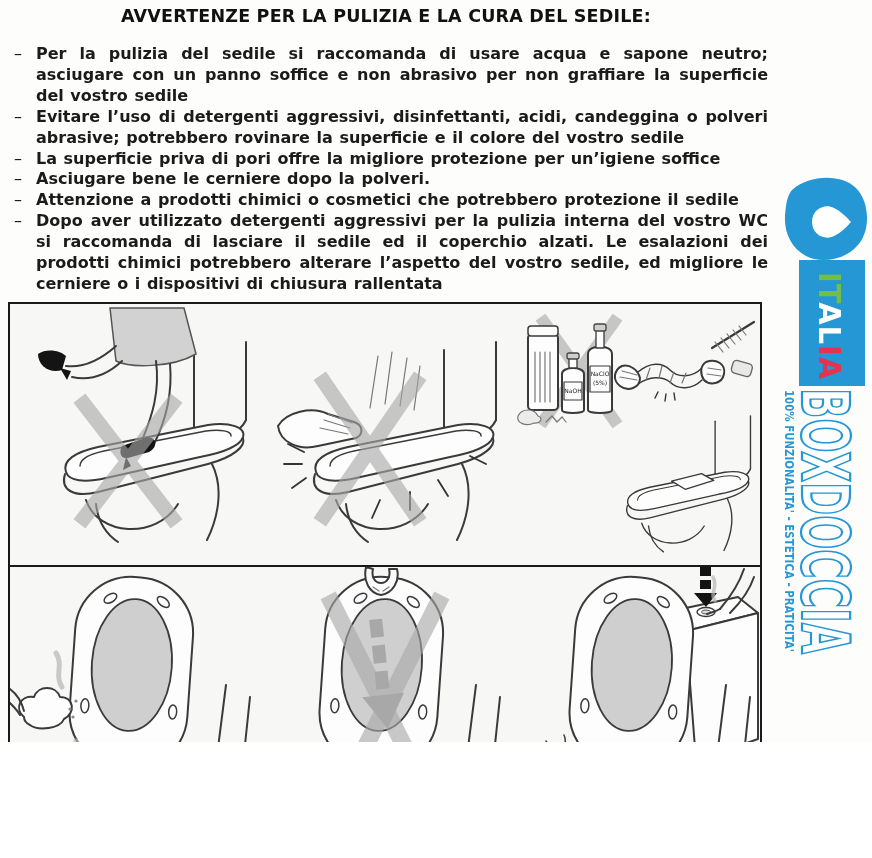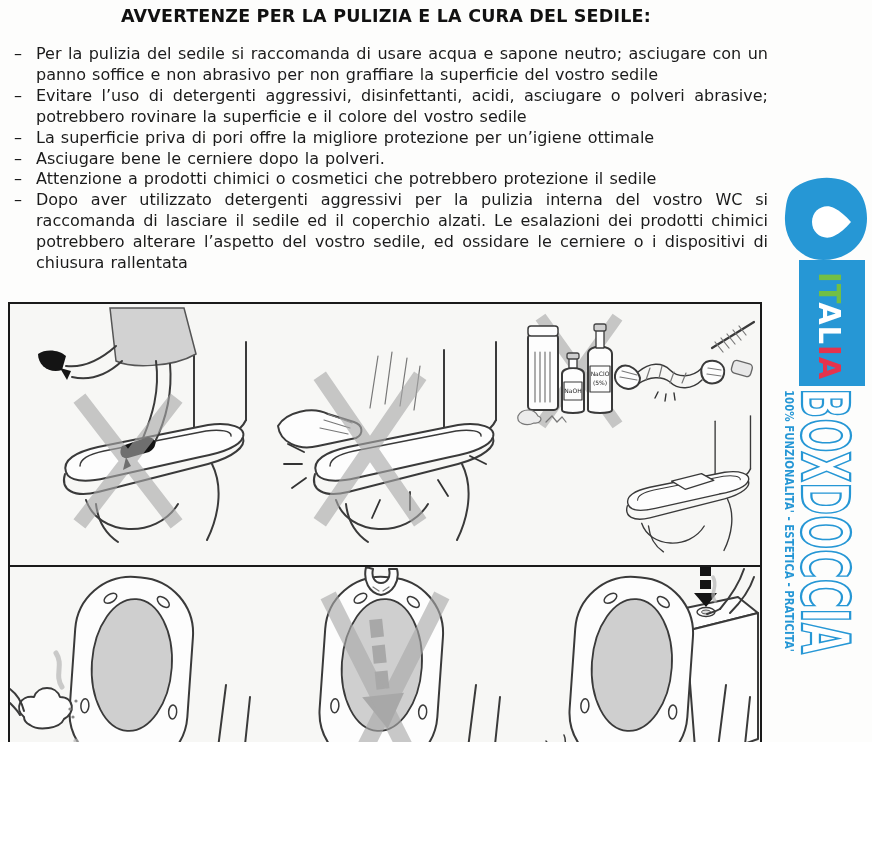--- a/index.html
+++ b/index.html
@@ -2,21 +2,21 @@
 <html><head>
 <meta charset="utf-8">
 <style>
   html,body{margin:0;padding:0;}
   body{width:872px;height:858px;background:#ffffff;font-family:"DejaVu Sans","Liberation Sans",sans-serif;color:#1b1b1b;}
   .page{position:relative;width:872px;height:742px;overflow:hidden;background:#fdfdfc;}
   .title{position:absolute;top:6px;left:0;width:772px;text-align:center;font-weight:bold;font-size:17.5px;letter-spacing:.2px;color:#111;}
   .bullets{position:absolute;top:44px;left:14px;width:754px;}
   .li{display:flex;font-size:16px;line-height:20.9px;}
   .li .dash{width:22px;flex:none;}
-  .li .t{flex:1;text-align:justify;word-spacing:1px;}
+  .li .t{flex:1;text-align:justify;word-spacing:1px;font-weight:bold;}
   .fig-box{position:absolute;left:8px;top:302px;width:754px;height:543px;border:2.5px solid #1a1a1a;background:#f7f7f5;box-sizing:border-box;box-shadow:0 2px 0 rgba(0,0,0,.28);}
   .row{display:flex;justify-content:space-between;overflow:hidden;}
   .row-top{height:261px;border-bottom:2.5px solid #1a1a1a;}
   .row-bottom{height:273px;}
   .row svg{display:block;flex:none;}
   .logo{position:absolute;left:782px;top:176px;}
   
   .ln{fill:none;stroke:#3a3a3a;stroke-width:2;stroke-linecap:round;stroke-linejoin:round;}
   .ln15{fill:none;stroke:#3a3a3a;stroke-width:1.5;stroke-linecap:round;stroke-linejoin:round;}
   .thin{fill:none;stroke:#777;stroke-width:1.2;stroke-linecap:round;}
@@ -36,37 +36,37 @@
 
   <div class="title">AVVERTENZE PER LA PULIZIA E LA CURA DEL SEDILE:</div>
 
   <div class="bullets">
     <div class="li">
       <span class="dash">–</span>
       <span class="t">Per la pulizia del sedile si raccomanda di usare acqua e sapone neutro; asciugare con un panno soffice e non abrasivo per non graffiare la superficie del vostro sedile</span>
     </div>
     <div class="li">
       <span class="dash">–</span>
-      <span class="t">Evitare l’uso di detergenti aggressivi, disinfettanti, acidi, asciugare o polveri abrasive; potrebbero rovinare la superficie e il colore del vostro sedile</span>
-    </div>
-    <div class="li">
-      <span class="dash">–</span>
-      <span class="t">La superficie priva di pori offre la migliore protezione per un’igiene ottimale</span>
+      <span class="t">Evitare l’uso di detergenti aggressivi, disinfettanti, acidi, candeggina o polveri abrasive; potrebbero rovinare la superficie e il colore del vostro sedile</span>
+    </div>
+    <div class="li">
+      <span class="dash">–</span>
+      <span class="t">La superficie priva di pori offre la migliore protezione per un’igiene soffice</span>
     </div>
     <div class="li">
       <span class="dash">–</span>
       <span class="t">Asciugare bene le cerniere dopo la polveri.</span>
     </div>
     <div class="li">
       <span class="dash">–</span>
       <span class="t">Attenzione a prodotti chimici o cosmetici che potrebbero protezione il sedile</span>
     </div>
     <div class="li">
       <span class="dash">–</span>
-      <span class="t">Dopo aver utilizzato detergenti aggressivi per la pulizia interna del vostro WC si raccomanda di lasciare il sedile ed il coperchio alzati. Le esalazioni dei prodotti chimici potrebbero alterare l’aspetto del vostro sedile, ed ossidare le cerniere o i dispositivi di chiusura rallentata</span>
+      <span class="t">Dopo aver utilizzato detergenti aggressivi per la pulizia interna del vostro WC si raccomanda di lasciare il sedile ed il coperchio alzati. Le esalazioni dei prodotti chimici potrebbero alterare l’aspetto del vostro sedile, ed migliore le cerniere o i dispositivi di chiusura rallentata</span>
     </div>
   </div>
 
   <svg width="0" height="0" style="position:absolute" aria-hidden="true">
     <defs>
       <g id="seat-closed">
         <path class="ln" d="M184,46 V144"></path>
         <path class="ln" d="M236,38 V116"></path>
         <path class="ln" d="M184,144 C206,140 230,130 236,116"></path>
         <path class="wfill" d="M56,168 C52,156 66,148 88,143 L198,121 C220,118 236,123 233,133 C230,142 212,149 190,153 L96,174 C74,179 59,177 56,168 Z"></path>

